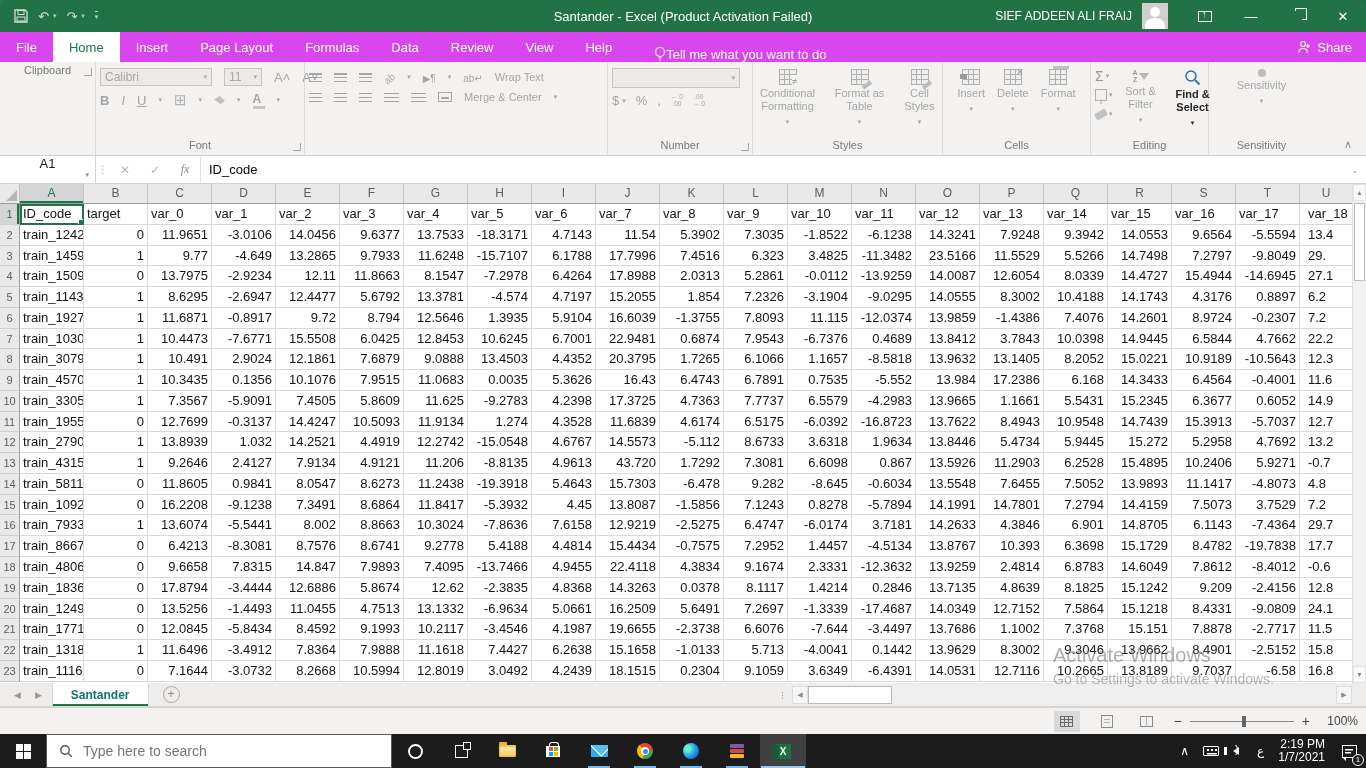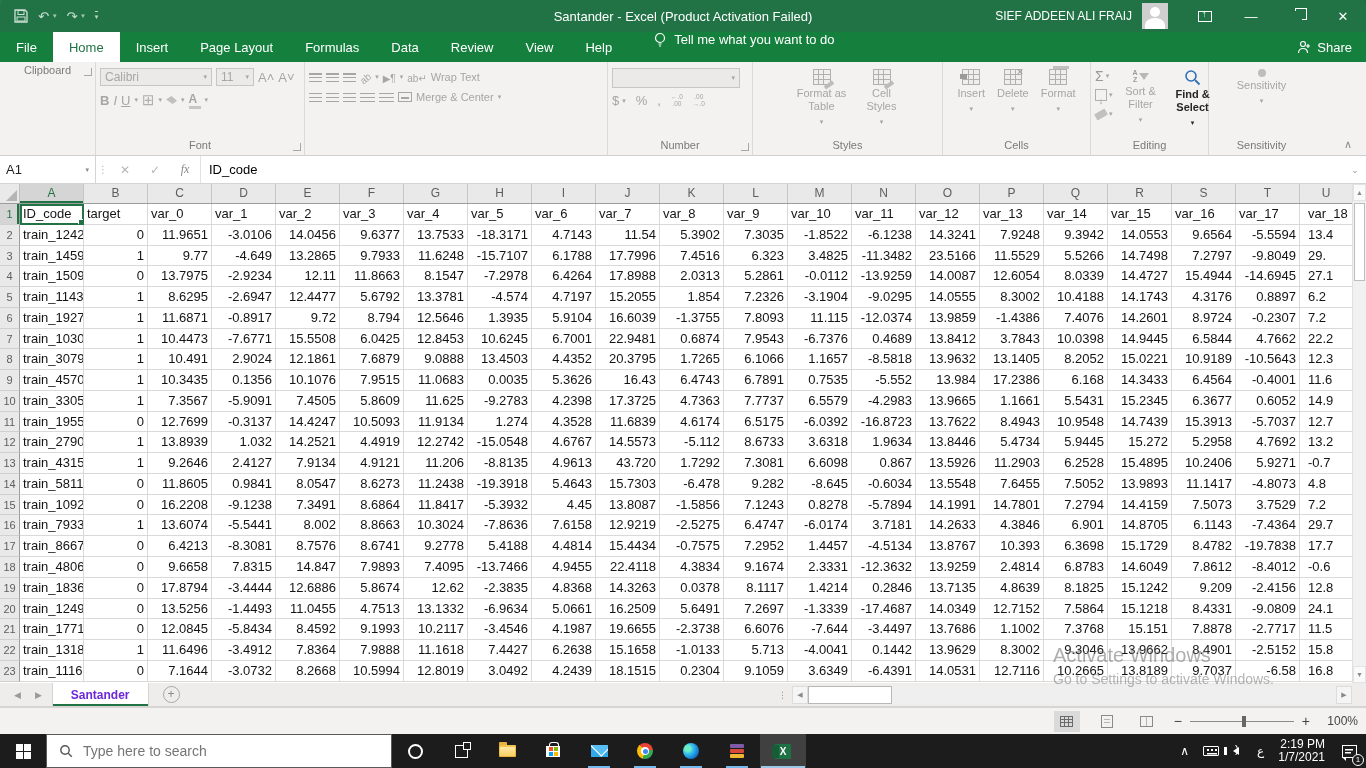--- a/index.html
+++ b/index.html
@@ -23,44 +23,44 @@
   .avatar:before { content:""; position:absolute; top:4px; left:8px; width:10px; height:10px; border-radius:50%; background:#fff; }
   .avatar:after { content:""; position:absolute; top:15px; left:3px; width:20px; height:14px; border-radius:50% 50% 0 0; background:#fff; }
   .winbtn { width:46px; height:32px; display:flex; align-items:center; justify-content:center; color:#fff; font-size:13px; }
   .ico-ribopt { width:14px; height:11px; border:1px solid #fff; position:relative; }
   .ico-ribopt:before { content:"↑"; position:absolute; left:3px; top:-3px; font-size:9px; }
   .ico-restore { width:10px; height:10px; border:1px solid #fff; position:relative; background:#217346; }
   .ico-restore:before { content:""; position:absolute; left:2px; top:-4px; width:10px; height:10px; border:1px solid #fff; }
   .ico-restore:after { content:""; position:absolute; left:-1px; top:-1px; width:10px; height:10px; background:#217346; }
 
   
-  .tabrow { height:30px; background:#15803d; display:flex; align-items:stretch; color:#fff; flex:0 0 auto; position:relative; }
+  .tabrow { height:30px; background:#d946ef; display:flex; align-items:stretch; color:#fff; flex:0 0 auto; position:relative; }
   .rtab { padding:0 16px; font-size:13px; display:flex; align-items:center; cursor:default; }
   .rtab.active { background:#fff; color:#217346; }
-  .tellme { display:flex; align-items:flex-start; gap:8px; font-size:13px; margin-left:26px; }
+  .tellme { display:flex; align-items:flex-end; font-size:13px; margin-left:26px; }
   .share { position:absolute; right:14px; top:0; height:100%; display:flex; align-items:center; gap:6px; font-size:13px; }
 
   
   .ribbon { height:94px; background:#f3f2f1; border-bottom:1px solid #d2d0ce; display:flex; position:relative; flex:0 0 auto; color:#a6a6a6; }
   .grp { border-right:1px solid #dcdad8; display:flex; flex-direction:column; flex:0 0 auto; position:relative; }
   .grp-c { flex:1; display:flex; align-items:flex-start; padding:4px 4px 0 4px; gap:4px; }
   .grp-l { height:18px; font-size:11px; color:#7a7a7a; text-align:center; position:relative; line-height:16px; }
   .launch { position:absolute; right:3px; bottom:4px; width:8px; height:8px; border-right:1.5px solid #8a8a8a; border-bottom:1.5px solid #8a8a8a; opacity:.7; }
   .bigbtn { display:flex; flex-direction:column; align-items:center; font-size:11px; gap:3px; padding:4px 6px; line-height:13px; text-align:center; }
   .dd { font-size:7px; color:#a6a6a6; }
   .ic { display:inline-block; position:relative; }
   .i-paste { width:17px; height:22px; border:1.5px solid #a0a0a0; border-radius:2px; position:relative; background:#e9e8e7; }
   .i-paste:before { content:""; position:absolute; left:3px; top:-4px; width:7px; height:4px; background:#a0a0a0; }
   .i-paste:after { content:""; position:absolute; right:-4px; bottom:-3px; width:9px; height:12px; background:#f7f7f7; border:1px solid #a0a0a0; }
   .i-scissors:before { content:"✂"; font-size:14px; color:#a6a6a6; }
   .i-copy { width:9px; height:11px; border:1px solid #a6a6a6; background:#f3f2f1; box-shadow:3px 3px 0 -1px #f3f2f1, 3px 3px 0 0 #a6a6a6; }
   .i-painter { width:11px; height:5px; background:#bcbcbc; border-radius:1px; box-shadow:4px -5px 0 -1px #bcbcbc; }
   .selbox { background:#eceae9; border:1px solid #c8c6c4; color:#a6a6a6; font-size:12px; padding:1px 4px; display:flex; align-items:center; justify-content:space-between; }
   .fontrows { display:flex; flex-direction:column; gap:5px; padding-top:2px; }
-  .frow { display:flex; align-items:center; gap:4px; }
+  .frow { display:flex; align-items:center; gap:12px; }
   .biu { font-size:13px; color:#a6a6a6; }
   .i-borders:before { content:"⊞"; font-size:15px; color:#b0b0b0; }
   .i-fill { width:11px; height:8px; background:#c0c0c0; clip-path:polygon(50% 0,100% 60%,60% 100%,0 45%); }
   .i-fill:after { content:""; position:absolute; left:-1px; top:10px; width:14px; height:3px; background:#c6c6c6; }
   .i-fcolor { font-size:12px; color:#a6a6a6; font-weight:bold; }
   .i-fcolor:after { content:""; display:block; height:3px; width:12px; background:#c6c6c6; margin-top:0; }
   .bars { width:13px; height:9px; background:repeating-linear-gradient(to bottom,#a6a6a6 0 1.5px,transparent 1.5px 3.8px); }
   .i-wrap:before { content:"ab↵"; font-size:10px; color:#a6a6a6; }
   .i-merge { width:14px; height:10px; border:1px solid #a6a6a6; position:relative; }
   .i-merge:before { content:""; position:absolute; left:2px; right:2px; top:4px; height:1.5px; background:#a6a6a6; }
@@ -87,21 +87,21 @@
   .i-filldown:before { content:"↓"; font-size:9px; color:#9a9a9a; }
   .i-eraser { width:12px; height:7px; background:#c0c0c0; transform:rotate(-30deg); border-radius:1px; }
   .i-az { font-size:7px; line-height:7px; color:#9a9a9a; font-weight:bold; }
   .i-funnel { width:0; height:0; border-left:5px solid transparent; border-right:5px solid transparent; border-top:7px solid #b8b8b8; }
   .enabled { color:#262626 !important; }
   .i-dot { width:8px; height:8px; border-radius:50%; background:#bdbdbd; }
   .collapse { position:absolute; right:14px; bottom:4px; color:#8a8a8a; font-size:11px; }
 
   
   .fbar { height:28px; background:#fff; border-bottom:1px solid #d4d4d4; display:flex; align-items:stretch; flex:0 0 auto; font-size:13px; }
-  .namebox { width:96px; border-right:1px solid #d4d4d4; display:flex; align-items:center; padding:0 6px; color:#222; position:relative; }
+  .namebox { width:96px; border-right:1px solid #d4d4d4; display:flex; align-items:center; padding:0 6px; color:#222; position:relative;flex-direction:column; }
   .namebox .dd { margin-left:auto; color:#8a8a8a; }
   .fdots { width:14px; display:flex; align-items:center; justify-content:center; color:#b5b5b5; font-size:10px; letter-spacing:0; }
   .fbtns { display:flex; align-items:center; gap:0; border-right:1px solid #e2e2e2; }
   .fbtn { width:30px; text-align:center; color:#b5b5b5; font-size:12px; }
   .fbtn.fx { color:#8a8a8a; font-style:italic; font-family:"Liberation Serif",serif; }
   .fcontent { flex:1; display:flex; align-items:center; padding:0 8px; color:#000; }
   .fexpand { width:22px; display:flex; align-items:center; justify-content:center; color:#9a9a9a; font-size:9px; }
 
   
   .gridarea { height:499px; position:relative; background:#fff; flex:0 0 auto; overflow:hidden; }
@@ -126,21 +126,21 @@
   .vs-thumb { margin:2px 1px; height:78px; background:#fff; border:1px solid #bdbdbd; }
   .vs-btn.down { position:absolute; bottom:0; left:0; right:0; }
 
   
   .wm1 { position:absolute; left:1053px; top:644px; font-size:20px; color:rgba(110,110,110,.55); z-index:9; pointer-events:none; }
   .wm2 { position:absolute; left:1053px; top:671px; font-size:14px; color:rgba(120,120,120,.55); z-index:9; pointer-events:none; }
 
   
   .sheetrow { height:24px; background:#eeedec; border-bottom:1px solid #d7d5d3; display:flex; align-items:stretch; flex:0 0 auto; position:relative; }
   .snav { display:flex; align-items:center; gap:14px; padding:0 10px 0 14px; color:#9a9a9a; font-size:9px; }
-  .stab { background:#fff; color:#6d28d9; font-weight:bold; font-size:12px; display:flex; align-items:center; padding:0 18px; border-right:1px solid #d7d5d3; border-left:1px solid #d7d5d3; box-shadow:inset 0 -2px 0 #217346; }
+  .stab { background:#fff; color:#0f766e; font-weight:bold; font-size:12px; display:flex; align-items:center; padding:0 18px; border-right:1px solid #d7d5d3; border-left:1px solid #d7d5d3; box-shadow:inset 0 -2px 0 #217346; }
   .addsheet { width:17px; height:17px; border:1px solid #a8a8a8; border-radius:50%; color:#8a8a8a; font-size:12px; line-height:15px; text-align:center; align-self:center; margin-left:14px; }
   .hscroll { position:absolute; right:14px; top:2px; bottom:2px; left:778px; display:flex; align-items:center; }
   .hs-dots { color:#9a9a9a; font-size:9px; letter-spacing:1px; margin-right:4px; }
   .hs-btn { width:16px; height:18px; background:#f5f5f5; border:1px solid #dcdcdc; color:#8a8a8a; font-size:7px; text-align:center; line-height:16px; }
   .hs-thumb { width:84px; height:18px; background:#fff; border:1px solid #b8b8b8; }
   .hs-track { flex:1; height:18px; background:#efefef; }
 
   
   .statusbar { height:27px; background:#f3f2f1; border-top:1px solid #d7d5d3; display:flex; align-items:center; flex:0 0 auto; padding:0 8px; }
   .st-right { margin-left:auto; display:flex; align-items:center; gap:14px; }
@@ -354,20 +354,25 @@
             <span class="i-dec">.00<br>→.0</span>
           </div>
         </div>
       </div>
       <div class="grp-l"><span>Number</span><span class="launch"></span></div>
     </div>
 
     <div class="grp" style="width:190px">
       <div class="grp-c" style="justify-content:center">
         <div class="stackbtn">
+          <span class="i-grid cf"></span>
+          <span style="width:64px">Conditional Formatting</span>
+            <span class="dd">▾</span>
+        </div>
+        <div class="stackbtn">
           <span class="i-grid brush"></span>
           <span style="width:56px">Format as Table</span>
             <span class="dd">▾</span>
         </div>
         <div class="stackbtn">
           <span class="i-grid brush"></span>
           <span style="width:40px">Cell Styles</span>
             <span class="dd">▾</span>
         </div>
       </div>

